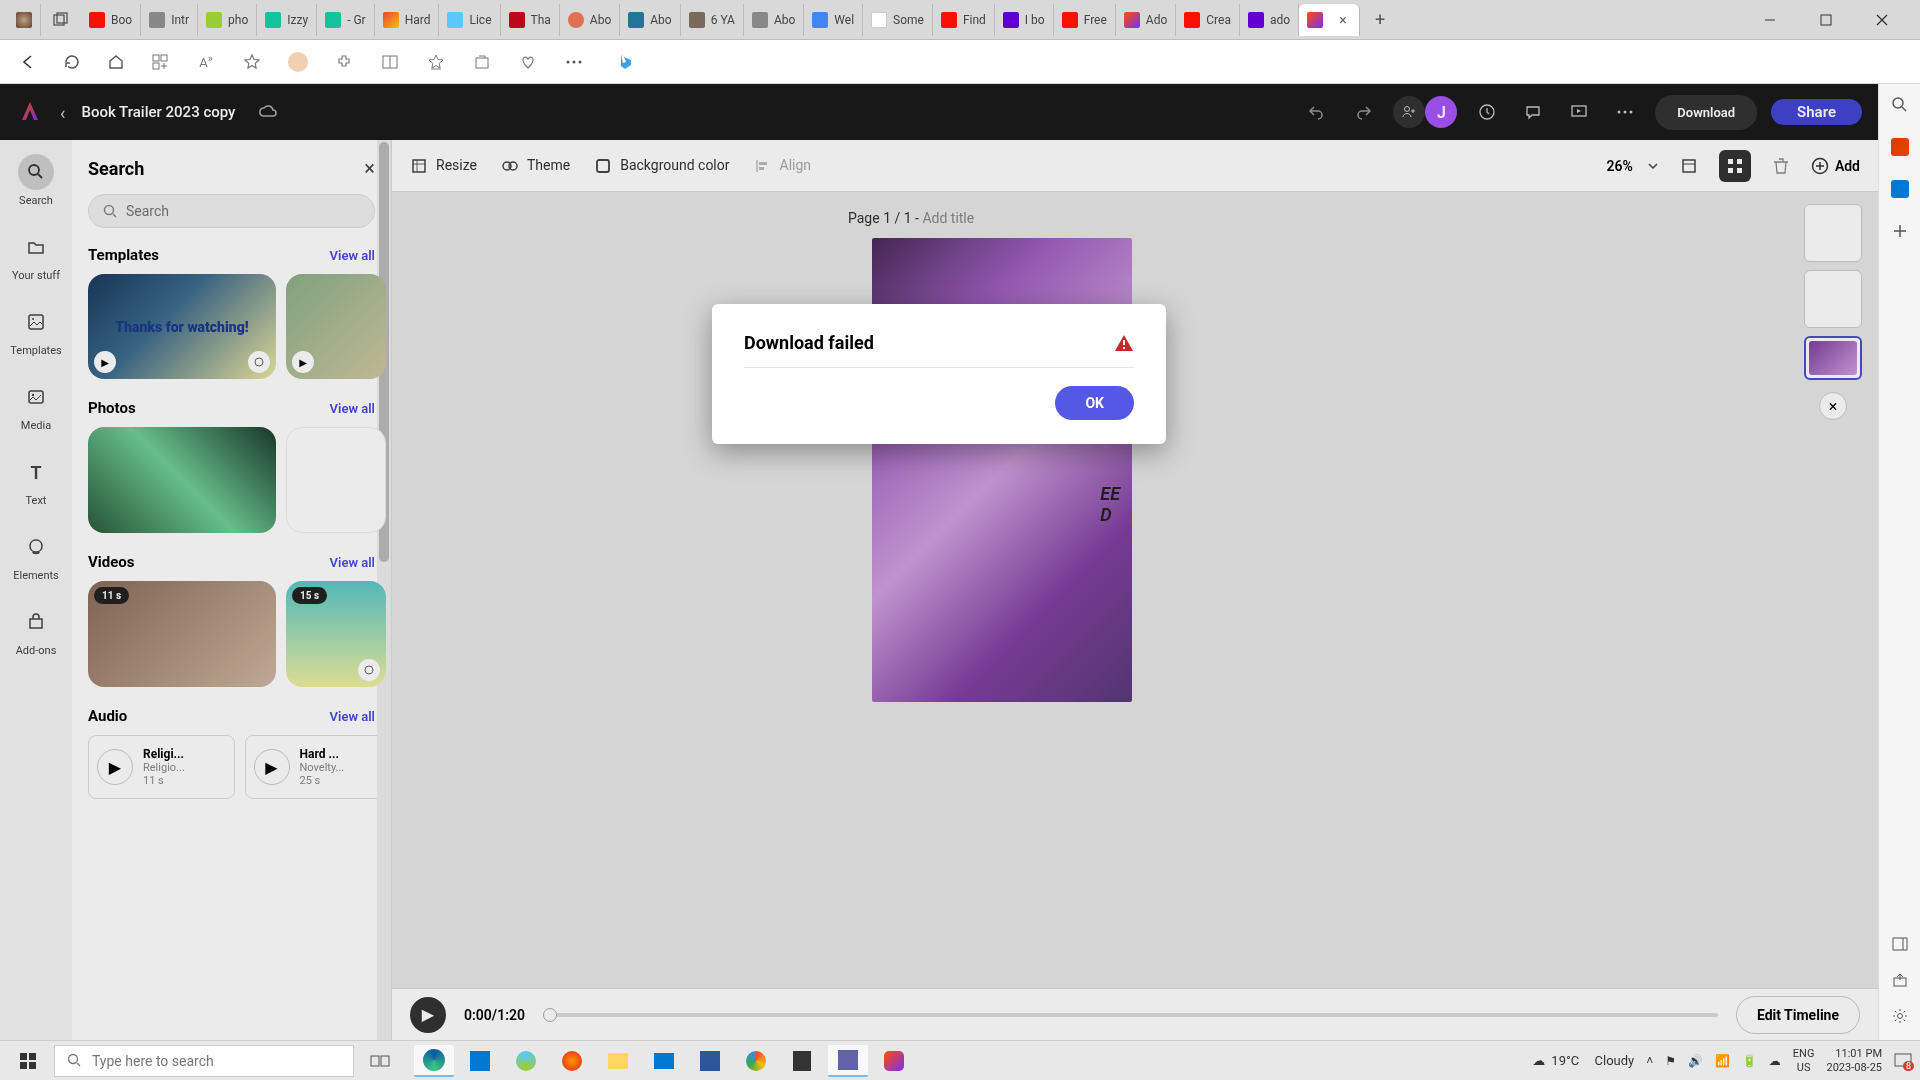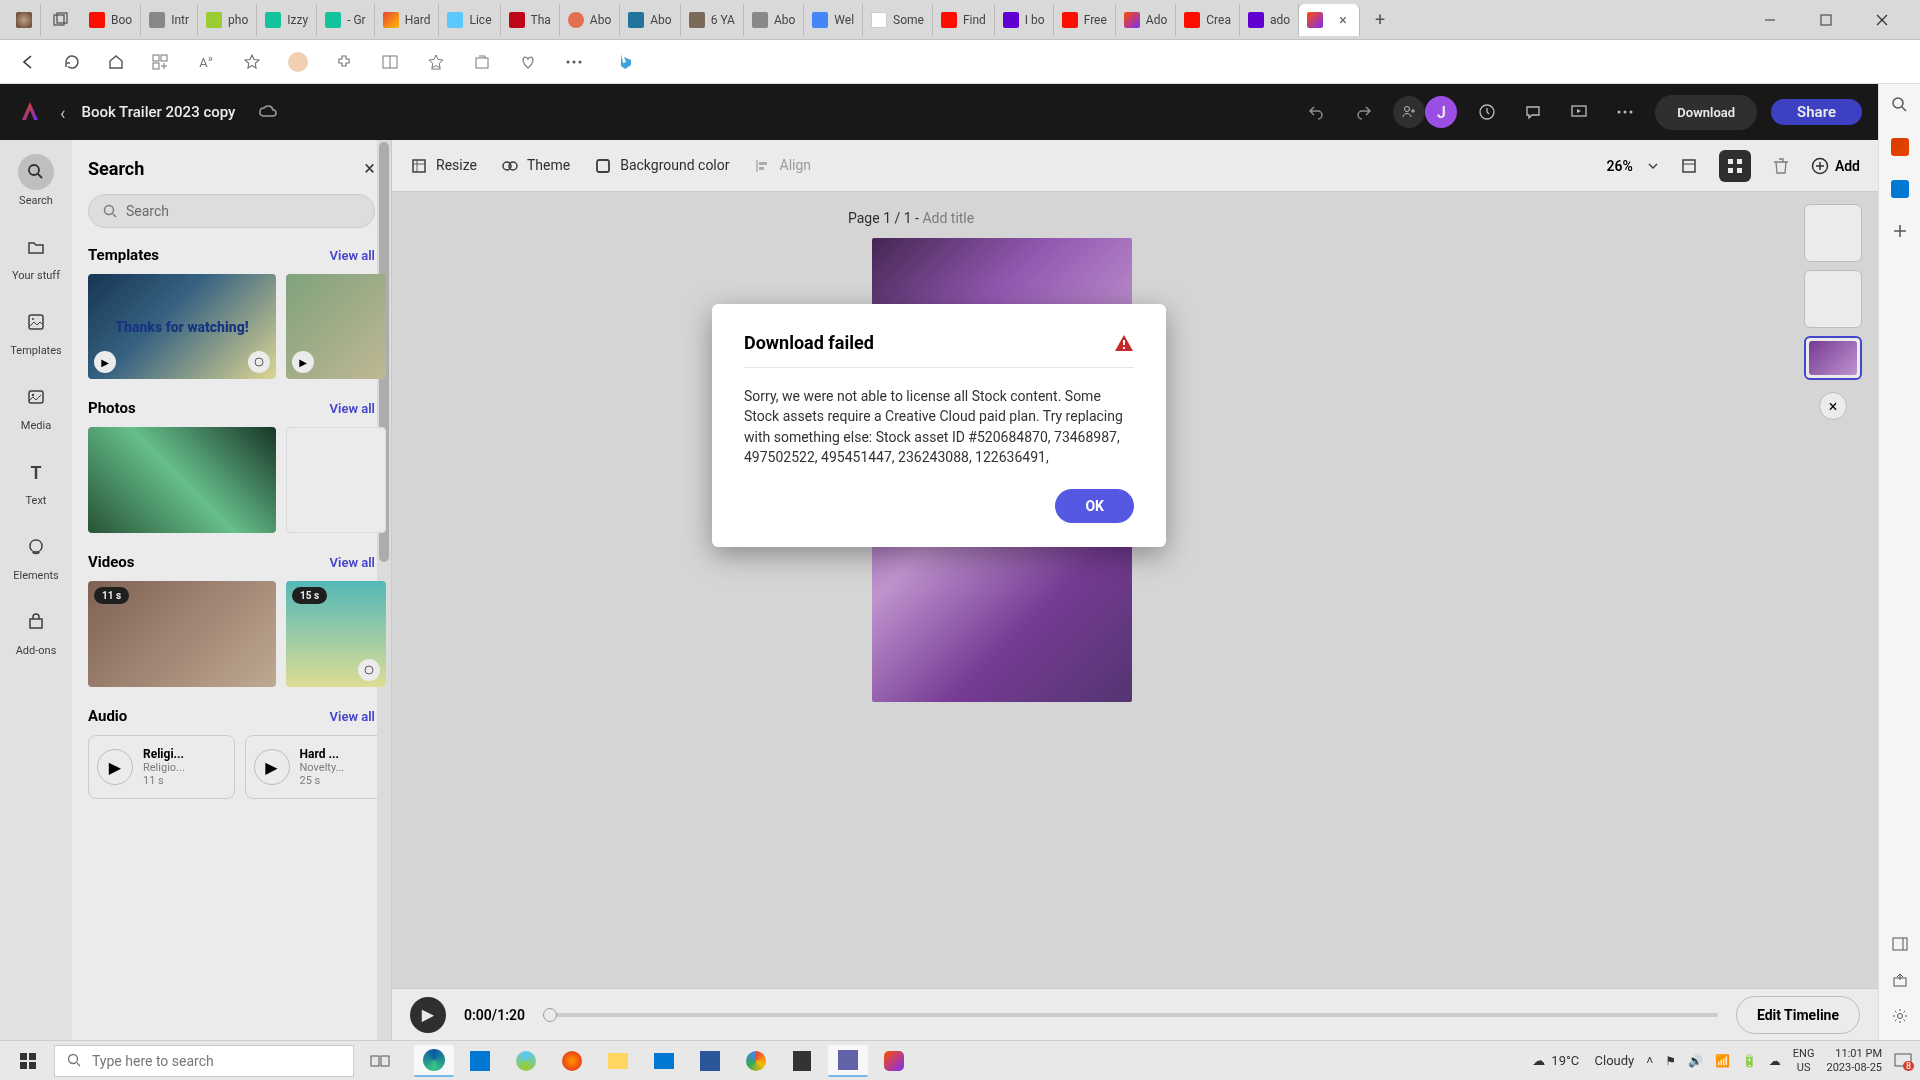--- a/index.html
+++ b/index.html
@@ -50,21 +50,21 @@
 .search-panel { position: absolute; left: 72px; top: 56px; width: 320px; bottom: 0; background: #fff; border-right: 1px solid #ddd; padding: 16px 0 16px 16px; overflow-y: auto; }
 .panel-hdr { display: flex; align-items: center; justify-content: space-between; padding-right: 16px; margin-bottom: 14px; }
 .panel-title { font-size: 18px; font-weight: 700; }
 .panel-close { font-size: 20px; color: #444; }
 .search-box { display: flex; align-items: center; gap: 8px; background: #f0f0f0; border: 1px solid #ddd; border-radius: 20px; padding: 8px 14px; margin-right: 16px; margin-bottom: 18px; }
 .search-box input { border: none; background: transparent; outline: none; font-size: 14px; flex: 1; }
 .section-hdr { display: flex; justify-content: space-between; align-items: center; margin-bottom: 10px; padding-right: 16px; }
 .section-title { font-size: 15px; font-weight: 700; }
 .view-all { color: #4b4bdf; font-size: 13px; font-weight: 600; }
 .thumb-row { display: flex; gap: 10px; margin-bottom: 20px; overflow: hidden; }
-.thumb { position: relative; border-radius: 4px; overflow: hidden; flex-shrink: 0; }
+.thumb { position: relative; border-radius: 16px; overflow: hidden; flex-shrink: 0; }
 .thumb-lg { width: 188px; height: 105px; }
 .thumb-sm { width: 100px; height: 105px; }
 .thumb-photo { width: 188px; height: 106px; }
 .thumb-photo2 { width: 100px; height: 106px; }
 .tmpl1 { background: linear-gradient(135deg, #1a3a5c 0%, #3a6a8c 40%, #f0e8a0 100%); display: flex; align-items: center; justify-content: center; }
 .tmpl1-txt { color: #1a3a8c; font-weight: 900; font-size: 14px; text-align: center; }
 .play-badge { position: absolute; bottom: 6px; left: 6px; width: 22px; height: 22px; background: #fff; border-radius: 50%; display: flex; align-items: center; justify-content: center; font-size: 10px; }
 .anim-badge { position: absolute; bottom: 6px; right: 6px; width: 22px; height: 22px; background: #fff; border-radius: 50%; display: flex; align-items: center; justify-content: center; }
 .dur-badge { position: absolute; top: 6px; left: 6px; background: #222; color: #fff; font-size: 10px; font-weight: 700; padding: 3px 8px; border-radius: 10px; }
 .photo1 { background: linear-gradient(45deg, #2a5a3a, #6fcf97, #1a3a2a); }
@@ -698,21 +698,20 @@
     <div class="modal-hdr">
       <div class="modal-title">Download failed</div>
       <div class="warn-icon">
           <svg width="20" height="18" viewBox="0 0 20 18">
             <path d="M10 1 L19 17 H1 Z" fill="#c62828"></path>
             <rect x="9" y="6" width="2" height="5" fill="#fff"></rect>
             <rect x="9" y="13" width="2" height="2" fill="#fff"></rect>
           </svg>
         </div>
     </div>
-    <div class="modal-body">Sorry, we were not able to license all Stock content. Some Stock assets require a Creative Cloud paid plan. Try replacing with something else: Stock asset ID #520684870, 73468987, 497502522, 495451447, 236243088, 122636491,</div>
     <div class="modal-actions">
         <button class="btn-ok">OK</button>
       </div>
   </div>
 </div>
 
 <div class="taskbar">
   <div class="start-btn">
       <svg width="18" height="18" viewBox="0 0 18 18">
         <rect x="1" y="1" width="7" height="7" fill="#333"></rect>

